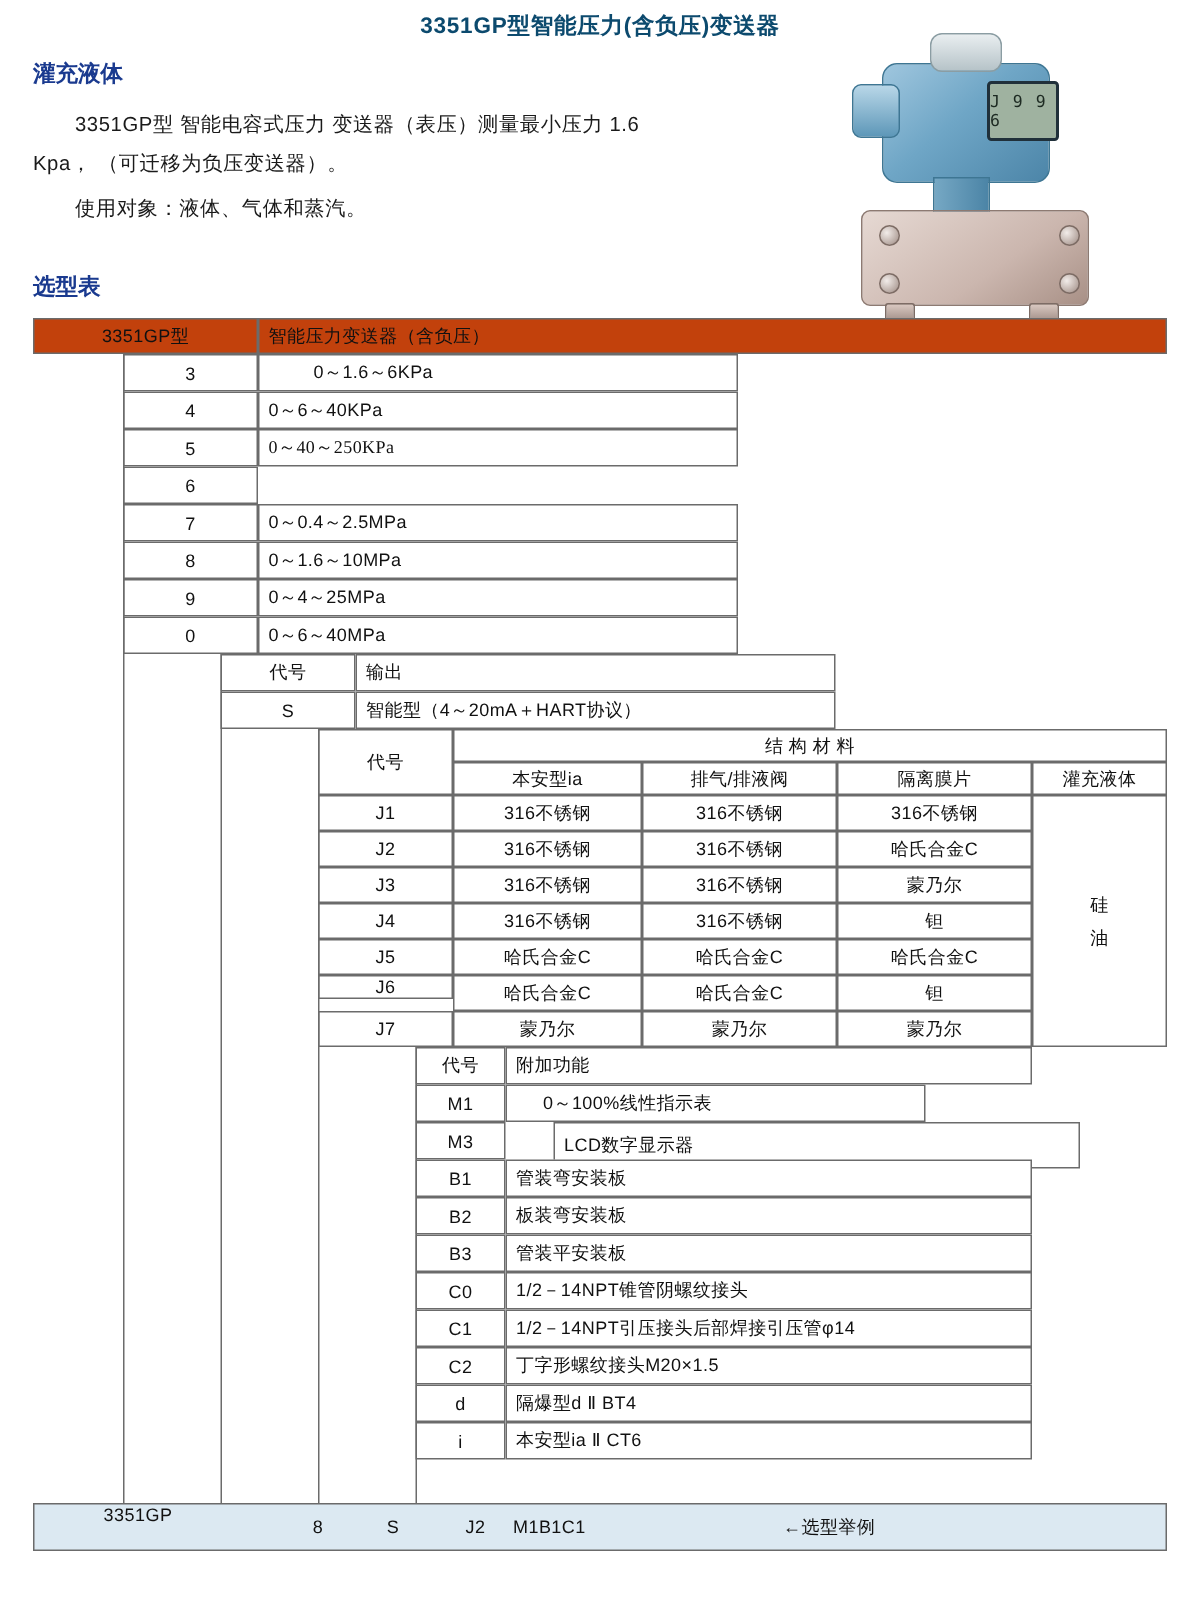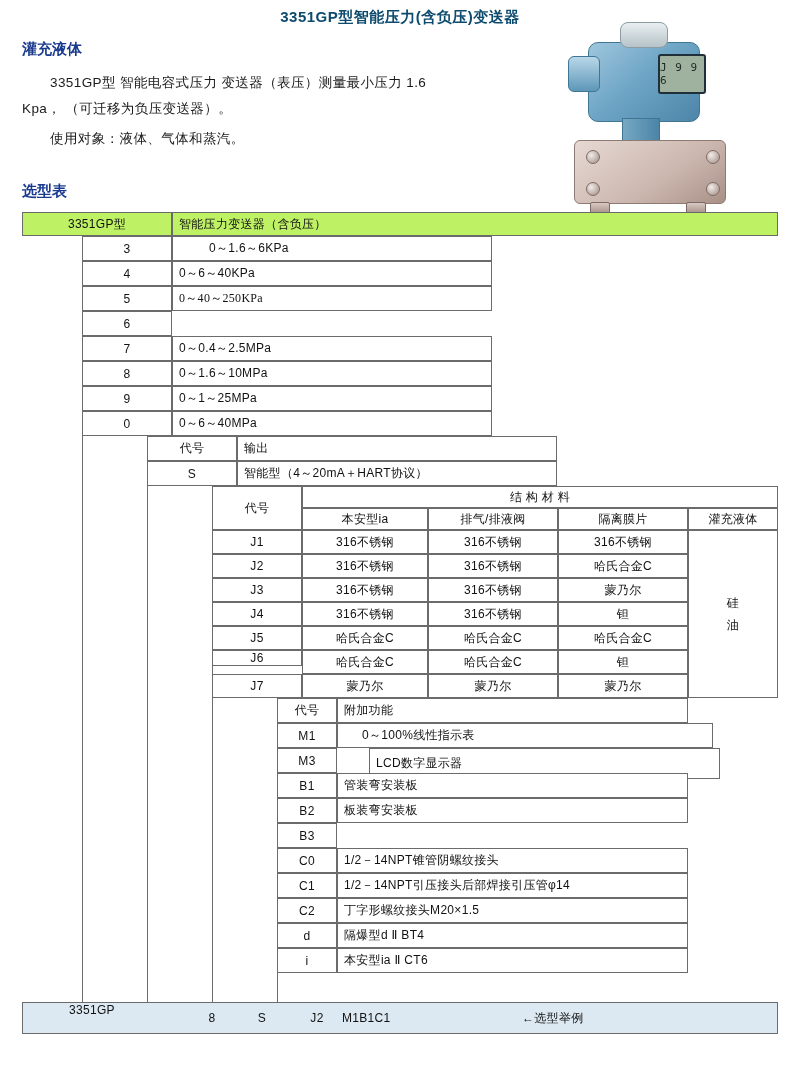--- a/index.html
+++ b/index.html
@@ -155,21 +155,21 @@
     border: 1px solid #6b6b6b;
     font-size: 12px;
     color: #111;
     display: flex;
     align-items: center;
     padding: 0 6px;
     background: #fff;
     letter-spacing: 0.3px;
   }
   .cell.ctr { justify-content: center; padding: 0; }
-  .cell.hdr { background: #bef264; }
+  .cell.hdr { background: #c2410c; }
   .vline {
     position: absolute;
     width: 0;
     border-left: 1px solid #6b6b6b;
   }
   .plain {
     position: absolute;
     font-size: 12px;
     color: #111;
     display: flex;
@@ -215,21 +215,21 @@
     <div class="cell ctr" style="left:60px;top:49px;width:90px;height:25px;">4</div>
     <div class="cell" style="left:150px;top:49px;width:320px;height:25px;text-align:center;">0～6～40KPa</div>
     <div class="cell ctr" style="left:60px;top:74px;width:90px;height:25px;">5</div>
     <div class="cell" style="left:150px;top:74px;width:320px;height:25px;font-family:Liberation Serif, serif;">0～40～250KPa</div>
     <div class="cell ctr" style="left:60px;top:99px;width:90px;height:25px;">6</div>
     <div class="cell ctr" style="left:60px;top:124px;width:90px;height:25px;">7</div>
     <div class="cell" style="left:150px;top:124px;width:320px;height:25px;">0～0.4～2.5MPa</div>
     <div class="cell ctr" style="left:60px;top:149px;width:90px;height:25px;">8</div>
     <div class="cell" style="left:150px;top:149px;width:320px;height:25px;">0～1.6～10MPa</div>
     <div class="cell ctr" style="left:60px;top:174px;width:90px;height:25px;">9</div>
-    <div class="cell" style="left:150px;top:174px;width:320px;height:25px;">0～1～25MPa</div>
+    <div class="cell" style="left:150px;top:174px;width:320px;height:25px;">0～4～25MPa</div>
     <div class="cell ctr" style="left:60px;top:199px;width:90px;height:25px;">0</div>
     <div class="cell" style="left:150px;top:199px;width:320px;height:25px;">0～6～40MPa</div>
 
     <div class="cell ctr" style="left:125px;top:224px;width:90px;height:25px;">代号</div>
     <div class="cell" style="left:215px;top:224px;width:320px;height:25px;">输出</div>
     <div class="cell ctr" style="left:125px;top:249px;width:90px;height:25px;">S</div>
     <div class="cell" style="left:215px;top:249px;width:320px;height:25px;">智能型（4～20mA＋HART协议）</div>
 
     <div class="cell ctr" style="left:190px;top:274px;width:90px;height:44px;">代号</div>
     <div class="cell ctr" style="left:280px;top:274px;width:476px;height:22px;">结 构 材 料</div>
@@ -275,28 +275,29 @@
 
     <div class="cell" style="left:666px;top:318px;width:90px;height:168px;flex-direction:column;justify-content:center;align-items:center;">
       <span style="line-height:22px;">硅</span>
       <span style="line-height:22px;">油</span>
     </div>
 
     <div class="cell ctr" style="left:255px;top:486px;width:60px;height:25px;">代号</div>
     <div class="cell" style="left:315px;top:486px;width:351px;height:25px;">附加功能</div>
 
     <div class="cell ctr" style="left:255px;top:511px;width:60px;height:25px;">M1</div>
-    <div class="cell" style="left:315px;top:511px;width:376px;height:25px;padding-left:24px;">0～100%线性指示表</div>
+    <div class="cell" style="left:315px;top:511px;width:280px;height:25px;padding-left:24px;">0～100%线性指示表</div>
     <div class="cell ctr" style="left:255px;top:536px;width:60px;height:25px;">M3</div>
     <div class="cell" style="left:315px;top:536px;width:351px;height:31px;margin-left:32px;">LCD数字显示器</div>
     <div class="cell ctr" style="left:255px;top:561px;width:60px;height:25px;">B1</div>
     <div class="cell" style="left:315px;top:561px;width:351px;height:25px;">管装弯安装板</div>
     <div class="cell ctr" style="left:255px;top:586px;width:60px;height:25px;">B2</div>
     <div class="cell" style="left:315px;top:586px;width:351px;height:25px;">板装弯安装板</div>
     <div class="cell ctr" style="left:255px;top:611px;width:60px;height:25px;">B3</div>
+    <div class="cell" style="left:315px;top:611px;width:351px;height:25px;">管装平安装板</div>
     <div class="cell ctr" style="left:255px;top:636px;width:60px;height:25px;">C0</div>
     <div class="cell" style="left:315px;top:636px;width:351px;height:25px;">1/2－14NPT锥管阴螺纹接头</div>
     <div class="cell ctr" style="left:255px;top:661px;width:60px;height:25px;">C1</div>
     <div class="cell" style="left:315px;top:661px;width:351px;height:25px;">1/2－14NPT引压接头后部焊接引压管φ14</div>
     <div class="cell ctr" style="left:255px;top:686px;width:60px;height:25px;">C2</div>
     <div class="cell" style="left:315px;top:686px;width:351px;height:25px;">丁字形螺纹接头M20×1.5</div>
     <div class="cell ctr" style="left:255px;top:711px;width:60px;height:25px;">d</div>
     <div class="cell" style="left:315px;top:711px;width:351px;height:25px;">隔爆型d Ⅱ BT4</div>
     <div class="cell ctr" style="left:255px;top:736px;width:60px;height:25px;">i</div>
     <div class="cell" style="left:315px;top:736px;width:351px;height:25px;">本安型ia Ⅱ CT6</div>

